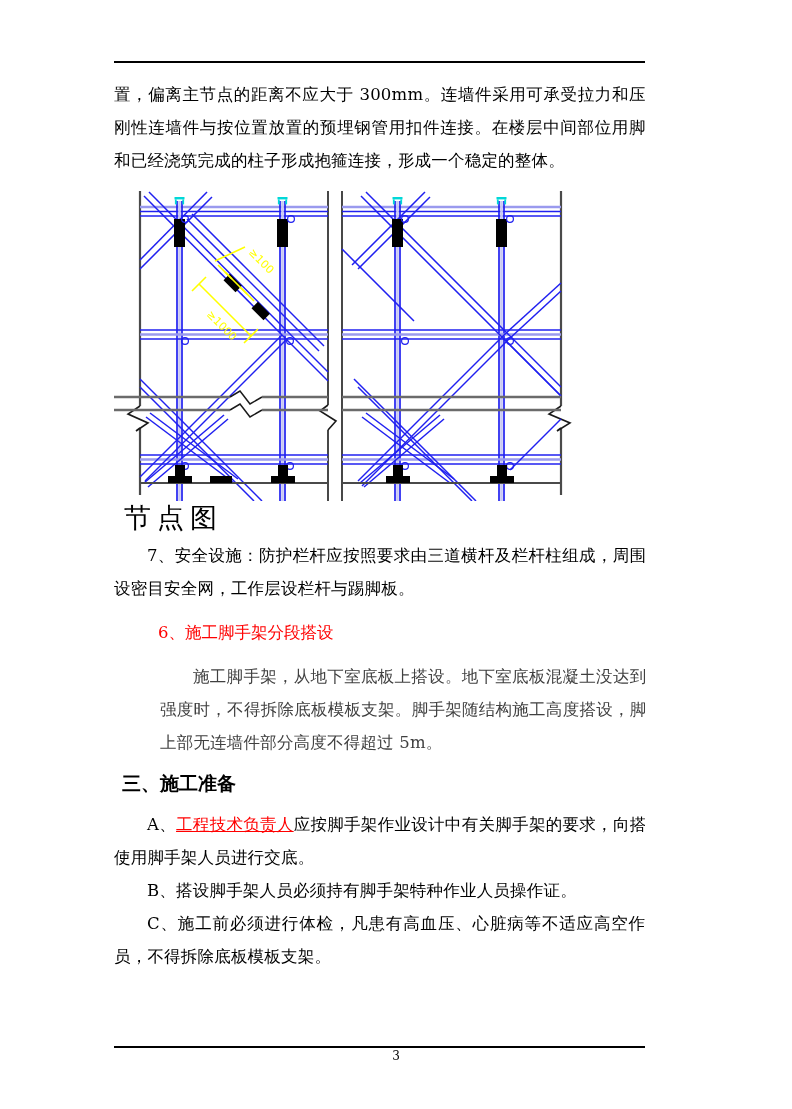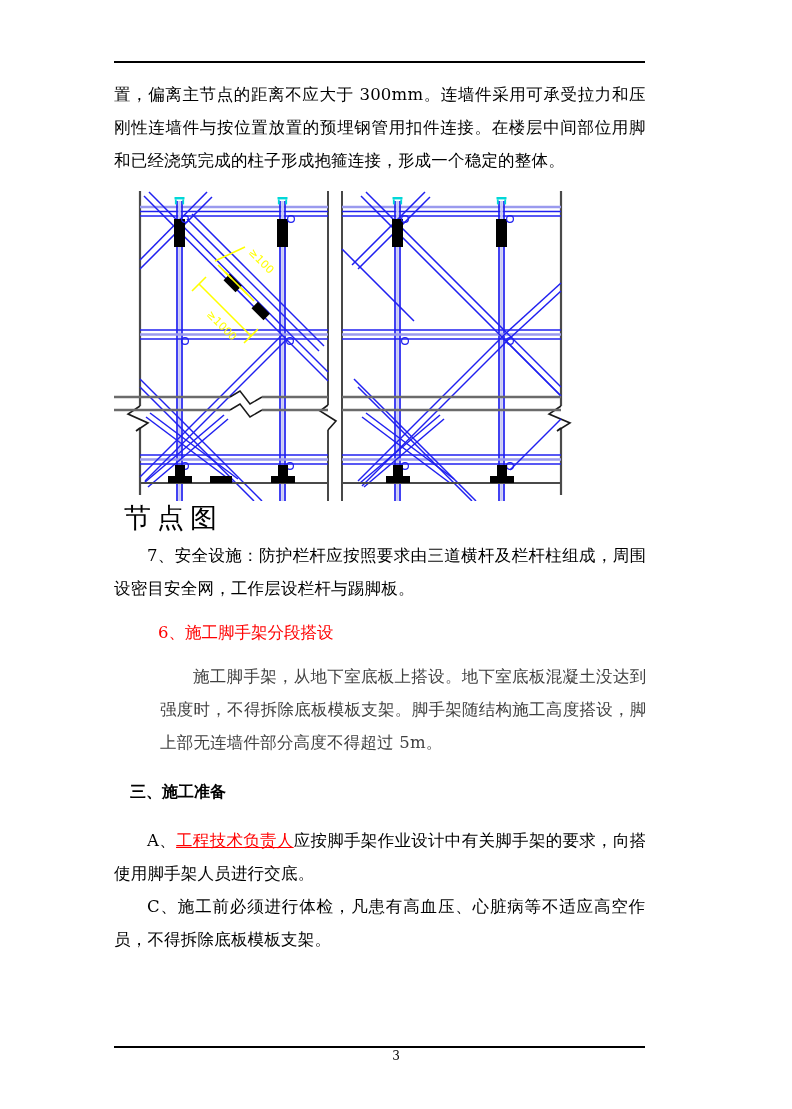--- a/index.html
+++ b/index.html
@@ -56,22 +56,22 @@
     line-height: 33px;
     color: #000000;
     text-align: justify;
     text-justify: inter-ideograph;
     letter-spacing: 0.2px;
   }
   p.indent { text-indent: 33px; }
   p.red { color: #404040; margin-left: 46px; }
   .red-inline { color: #ff0000; text-decoration: underline; }
   p.heading {
-    margin: 16px;
-    font-size: 16px;
+    margin: 8px;
+    font-size: 19px;
     line-height: 33px;
     font-weight: bold;
     color: #000000;
     font-family: Liberation Serif, serif;
   }
   p.sub-red-heading {
     margin: 11px;
     font-size: 16.5px;
     line-height: 33px;
     color: #ff0000;
@@ -313,20 +313,21 @@
     <p class="body indent">7、安全设施：防护栏杆应按照要求由三道横杆及栏杆柱组成，周围全高设密目安全网，工作层设栏杆与踢脚板。</p>
 
     <p class="sub-red-heading">6、施工脚手架分段搭设</p>
 
     <p class="body indent red">施工脚手架，从地下室底板上搭设。地下室底板混凝土没达到设计强度时，不得拆除底板模板支架。脚手架随结构施工高度搭设，脚手架上部无连墙件部分高度不得超过 5m。</p>
 
     <p class="heading">三、施工准备</p>
 
     <p class="body indent"><span>A、</span><span class="red-inline">工程技术负责人</span><span>应按脚手架作业设计中有关脚手架的要求，向搭设和使用脚手架人员进行交底。</span></p>
 
+    <p class="body indent">B、搭设脚手架人员必须持有脚手架特种作业人员操作证。</p>
 
     <p class="body indent">C、施工前必须进行体检，凡患有高血压、心脏病等不适应高空作业人员，不得拆除底板模板支架。</p>
 
   </div>
 
   <div class="footer-rule"></div>
   <div class="page-number">3</div>
 
 </div>
 

